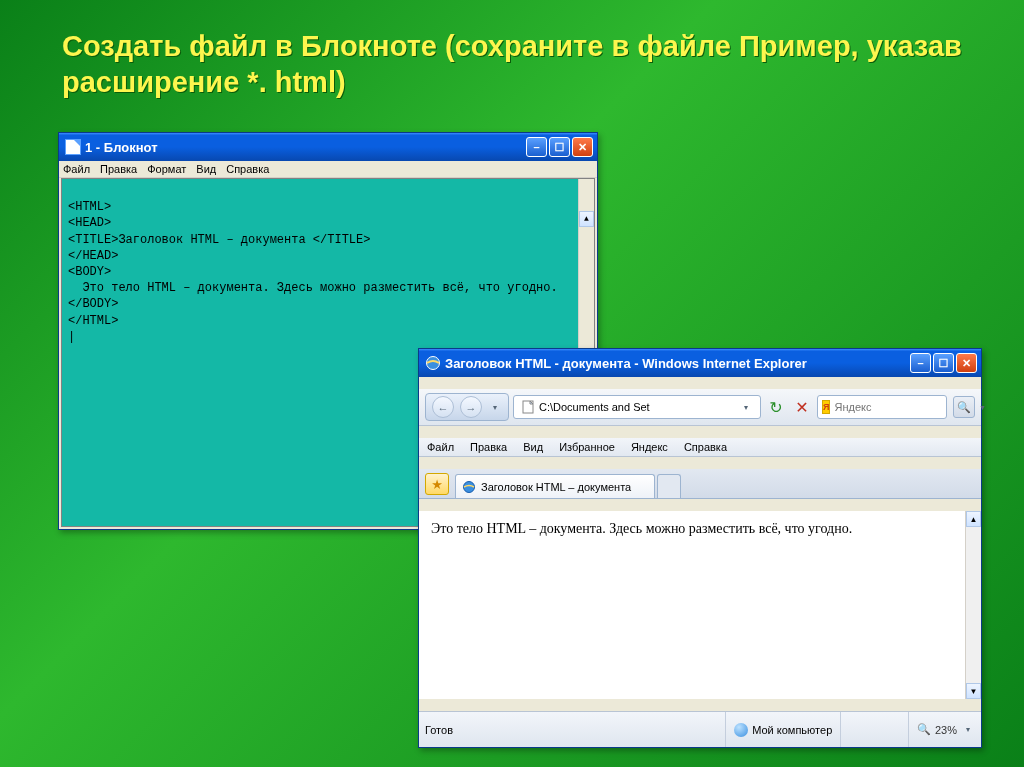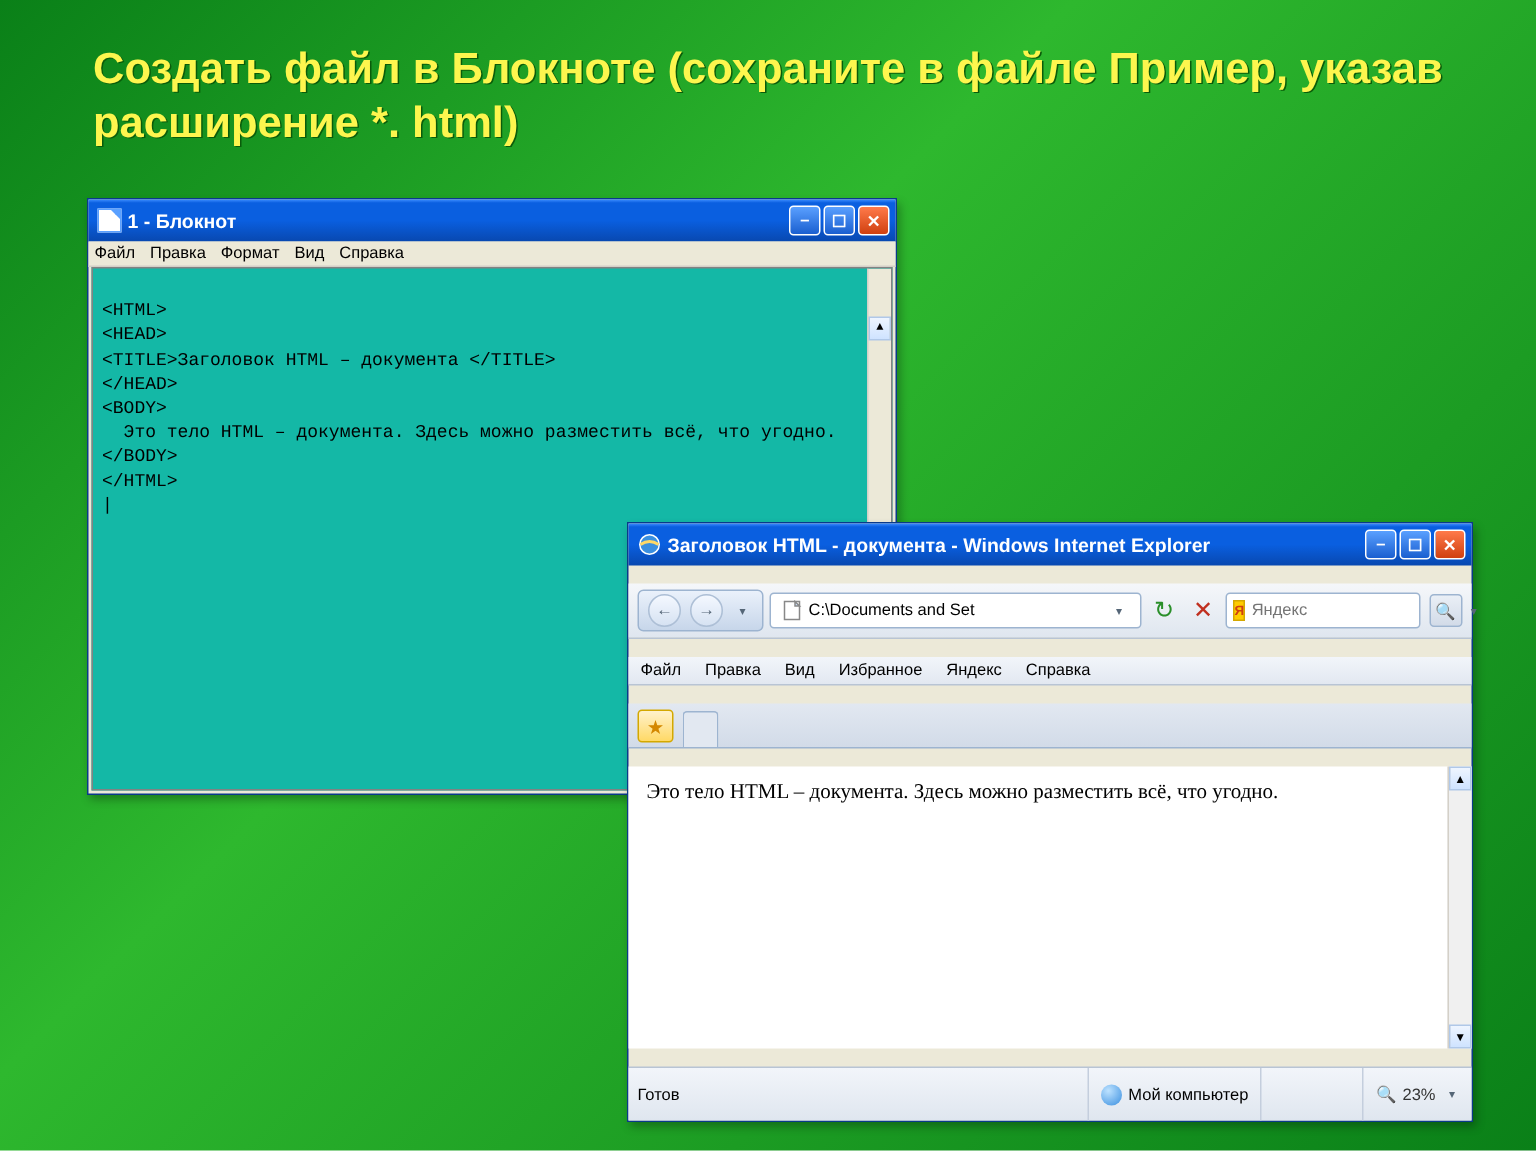--- a/index.html
+++ b/index.html
@@ -349,20 +349,27 @@
     <span>Файл</span>
     <span>Правка</span>
     <span>Вид</span>
     <span>Избранное</span>
     <span>Яндекс</span>
     <span>Справка</span>
   </div>
 
   <div class="ie-tabbar">
     <div class="favstar">★</div>
+    <div class="tab">
+      <svg class="page-ico" viewBox="0 0 14 14" style="width:14px;height:14px;">
+        <circle cx="7" cy="7" r="5.5" fill="#3a8fe0" stroke="#1a5fb0"></circle>
+        <path d="M2 7 Q7 4 12 7" stroke="#ffd966" stroke-width="1.5" fill="none"></path>
+      </svg>
+      <span>Заголовок HTML – документа</span>
+    </div>
     <div class="tab blank">&nbsp;</div>
   </div>
 
   <div class="ie-content">
     <span>Это тело HTML – документа. Здесь можно разместить всё, что угодно.</span>
     <div class="scrollbar-v">
       <div class="sbbtn">▲</div>
       <div class="sbbtn bottom">▼</div>
     </div>
   </div>

